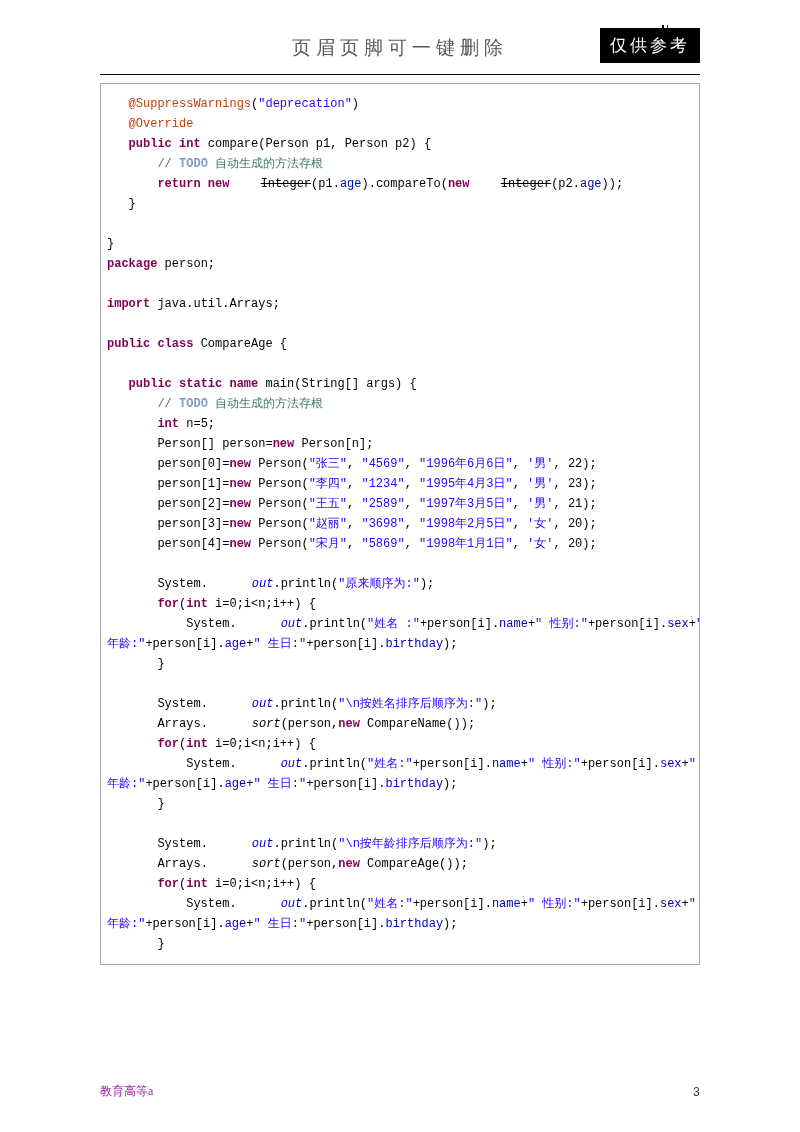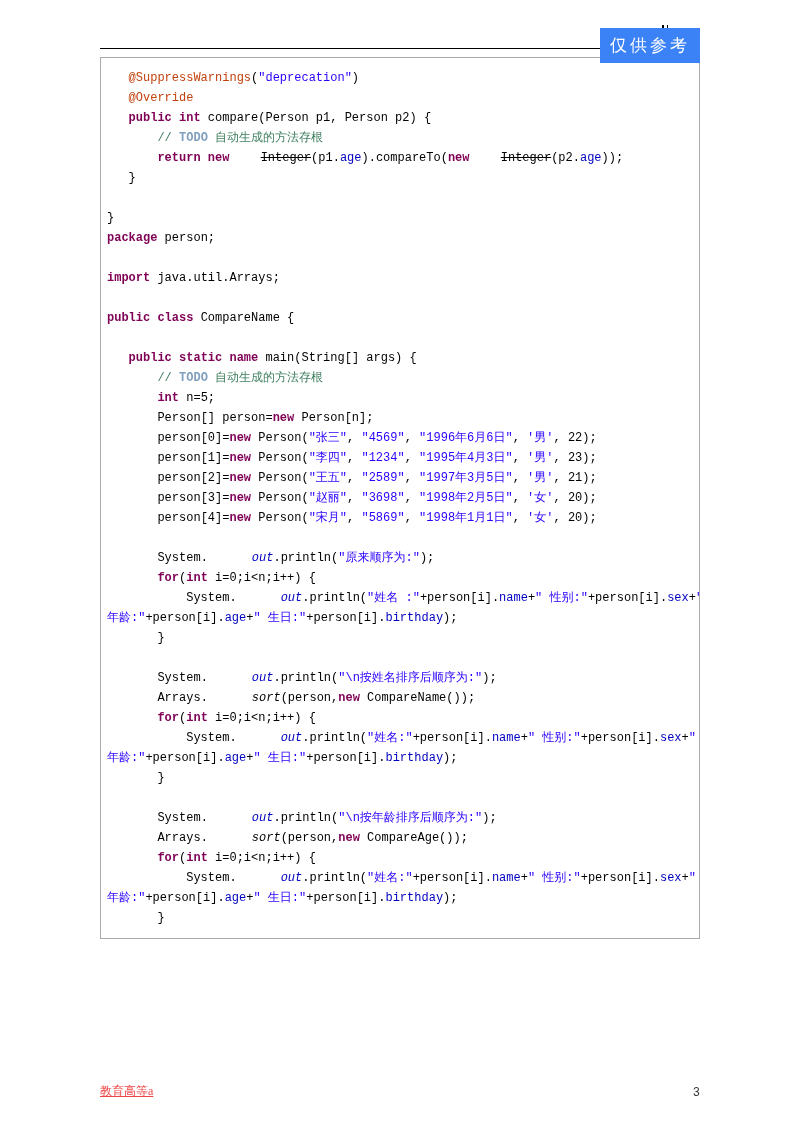--- a/index.html
+++ b/index.html
@@ -32,21 +32,21 @@
   }
   .divider {
     width: 1.5px;
     height: 38px;
     background: #000;
   }
   .stamp {
     position: absolute;
     right: 100px;
     top: 28px;
-    background: #3b82f6;
+    background: #000000;
     color: #fff;
     font-size: 17px;
     padding: 6px 10px;
     letter-spacing: 3px;
     font-family: "SimSun", serif;
   }
   .hr {
     margin: 3px 100px 0 100px;
     border: none;
     border-top: 1px solid #000;
@@ -68,57 +68,57 @@
   .cmt-s { color: #3f7f5f; }
   .cmt-todo { color: #7f9fbf; font-weight: bold; }
   .field { color: #0000c0; }
   .st { text-decoration: line-through; margin-left: 24px; }
   .ital { font-style: italic; margin-left: 44px; }
   .footer-left {
     position: absolute;
     bottom: 32px;
     left: 100px;
     font-size: 12px;
-    color: #ef4444;
+    color: #a21caf;
     font-family: "SimSun", serif;
-    text-decoration: underline;
   }
   .footer-right {
     position: absolute;
     bottom: 32px;
     right: 100px;
     font-size: 12px;
     color: #333;
   }
 </style>
 </head>
 <body>
 
 <div class="header">
+  <div class="header-title">页眉页脚可一键删除</div>
   <div class="divider-wrapper">
     <div class="divider"></div>
     <div class="divider"></div>
   </div>
   <div class="stamp">仅供参考</div>
 </div>
 <hr class="hr">
 
 <div class="code-box">   <span class="ann">@SuppressWarnings</span>(<span class="str">"deprecation"</span>)
    <span class="ann">@Override</span>
    <span class="kw">public</span> <span class="kw">int</span><span> compare(Person p1, Person p2) {</span>
        <span class="cmt-s">// <span class="cmt-todo">TODO</span><span> 自动生成的方法存根</span></span>
        <span class="kw">return</span> <span class="kw">new</span> <span class="st">Integer</span><span>(p1.</span><span class="field">age</span><span>).compareTo(</span><span class="kw">new</span> <span class="st">Integer</span><span>(p2.</span><span class="field">age</span><span>));</span>
    }
 
 }
 <span class="kw">package</span><span> person;</span>
 
 <span class="kw">import</span><span> java.util.Arrays;</span>
 
-<span class="kw">public</span> <span class="kw">class</span><span> CompareName {</span>
+<span class="kw">public</span> <span class="kw">class</span><span> CompareAge {</span>
 
    <span class="kw">public</span> <span class="kw">static</span> <span class="kw">name</span><span> main(String[] args) {</span>
        <span class="cmt-s">// <span class="cmt-todo">TODO</span><span> 自动生成的方法存根</span></span>
        <span class="kw">int</span><span> n=5;</span>
        <span>Person[] person=</span><span class="kw">new</span><span> Person[n];</span>
        <span>person[0]=</span><span class="kw">new</span><span> Person(</span><span class="str">"张三"</span>, <span class="str">"4569"</span>, <span class="str">"1996年6月6日"</span>, <span class="str">'男'</span><span>, 22);</span>
        <span>person[1]=</span><span class="kw">new</span><span> Person(</span><span class="str">"李四"</span>, <span class="str">"1234"</span>, <span class="str">"1995年4月3日"</span>, <span class="str">'男'</span><span>, 23);</span>
        <span>person[2]=</span><span class="kw">new</span><span> Person(</span><span class="str">"王五"</span>, <span class="str">"2589"</span>, <span class="str">"1997年3月5日"</span>, <span class="str">'男'</span><span>, 21);</span>
        <span>person[3]=</span><span class="kw">new</span><span> Person(</span><span class="str">"赵丽"</span>, <span class="str">"3698"</span>, <span class="str">"1998年2月5日"</span>, <span class="str">'女'</span><span>, 20);</span>
        <span>person[4]=</span><span class="kw">new</span><span> Person(</span><span class="str">"宋月"</span>, <span class="str">"5869"</span>, <span class="str">"1998年1月1日"</span>, <span class="str">'女'</span><span>, 20);</span>

